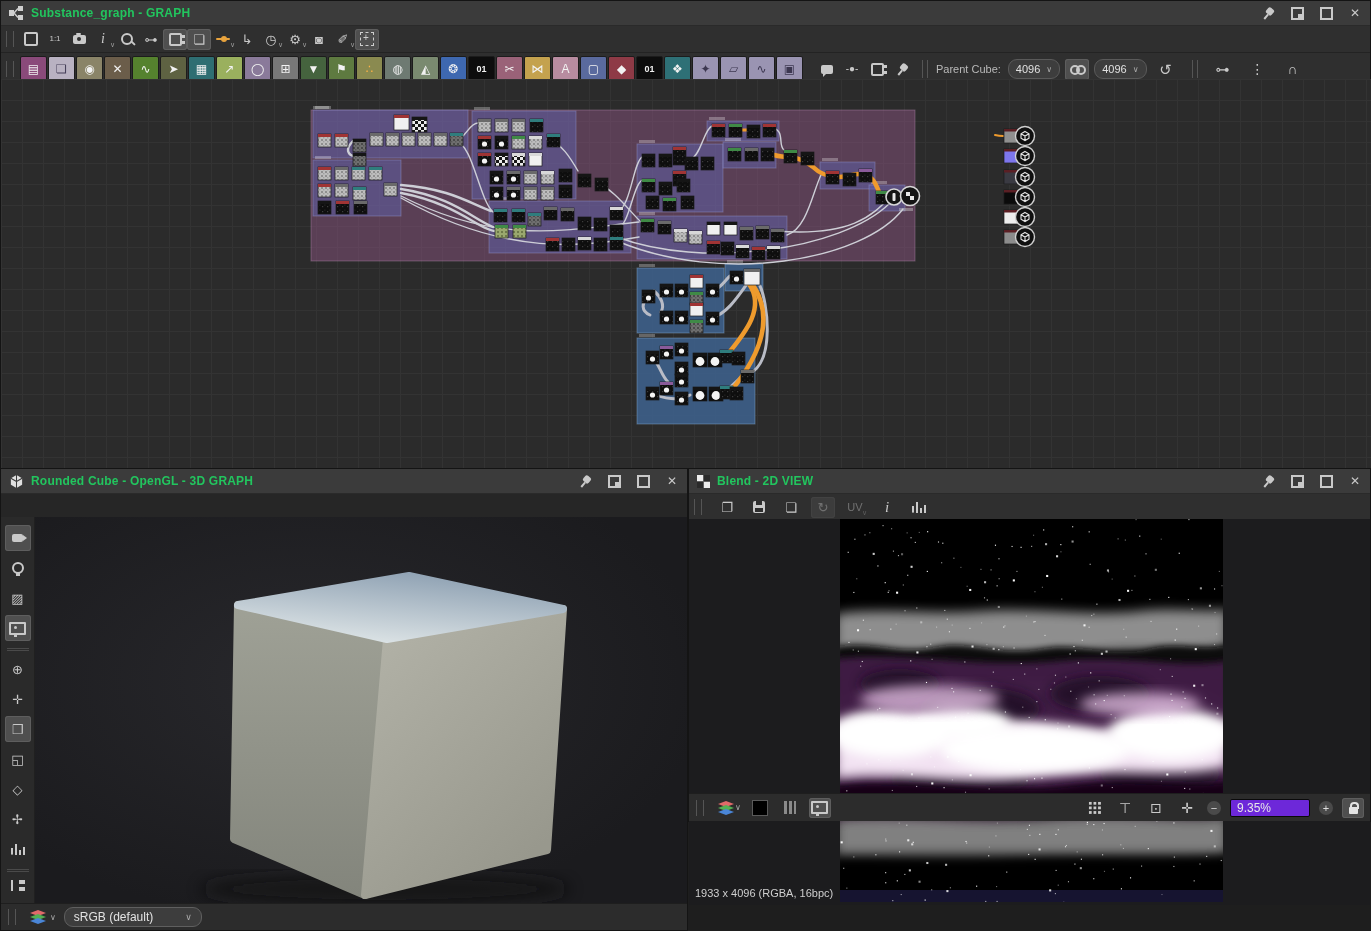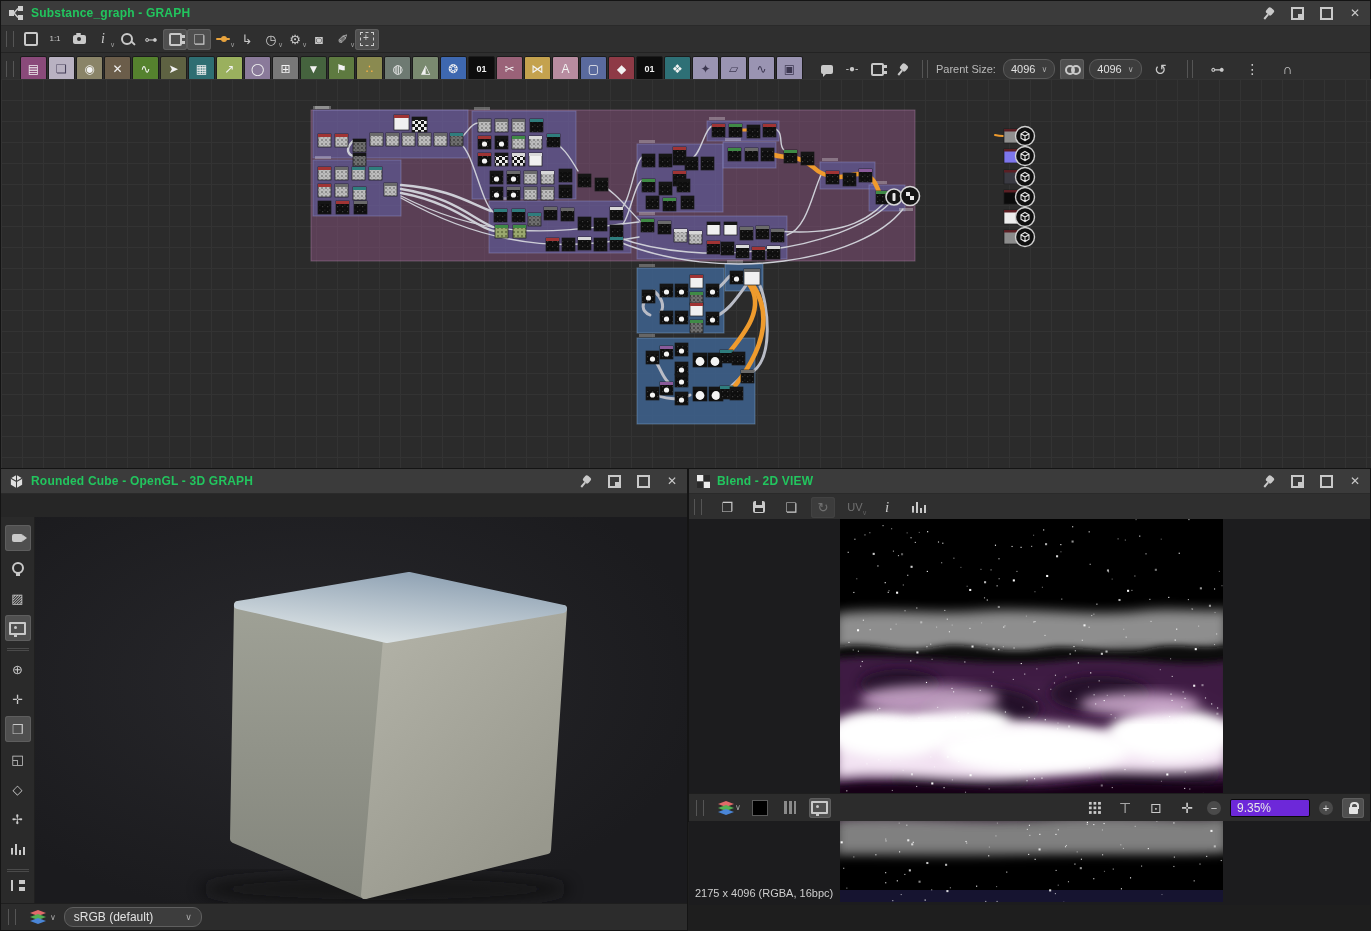--- a/index.html
+++ b/index.html
@@ -299,21 +299,21 @@
         <div class="tb-btn">
           <span class="ic" style="font-size: 10px;">-●-</span>
         </div>
         <div class="tb-btn">
           <span class="i-nodeglyph"></span>
         </div>
         <div class="tb-btn">
           <span class="i-pin"></span>
         </div>
         <div class="vsep"></div>
-        <span class="label" style="margin-right: 6px;">Parent Size:</span>
+        <span class="label" style="margin-right: 6px;">Parent Cube:</span>
         <div class="combo">
           <span>4096</span>
           <span class="cv">∨</span>
         </div>
         <div class="tb-btn active" style="margin: 0px 4px;">
           <span class="i-chain"></span>
         </div>
         <div class="combo">
           <span>4096</span>
           <span class="cv">∨</span>
@@ -1309,21 +1309,21 @@
               <rect x="329.02413040492684" y="197.01027463935316" width="1.1199999999999999" height="1.1199999999999999" fill="#fff" opacity="0.9327825122163631"></rect>
               <rect x="328.20868420158513" y="77.82439074991271" width="1.1199999999999999" height="1.1199999999999999" fill="#fff" opacity="0.9615279822610319"></rect>
               <rect x="158.5766920146998" y="59.16631718096323" width="1.1199999999999999" height="1.1199999999999999" fill="#fff" opacity="0.6041203704080544"></rect>
               <rect x="129.17033153865486" y="69.93106902227737" width="2.08" height="2.08" fill="#fff" opacity="0.9330061429762282"></rect>
               <rect x="13.255532611627132" y="337.37971676676534" width="1.1199999999999999" height="1.1199999999999999" fill="#fff" opacity="0.5449114455957897"></rect>
               <rect x="289.97101144772023" y="358.29423957760446" width="1.1199999999999999" height="1.1199999999999999" fill="#fff" opacity="0.9492799564031884"></rect>
               <rect x="67.23910533613525" y="320.2708111645188" width="2.08" height="2.08" fill="#fff" opacity="0.8211931590572931"></rect>
             </g>
           </svg>
       </div>
-      <span id="sizeinfo">2175 x 4096 (RGBA, 16bpc)</span>
+      <span id="sizeinfo">1933 x 4096 (RGBA, 16bpc)</span>
     </div>
     <div class="bottombar" style="height:27px;">
       <div class="grip"></div>
       <div id="b2l" style="display:flex;align-items:center;gap:8px;">
           <div style="display: flex; align-items: center;">
             <svg width="18" height="16" viewBox="0 0 18 16">
               <path d="M1,4 L9,1 L17,4 L9,7 Z" fill="#e06a6a"></path>
               <path d="M1,8 L9,5 L17,8 L9,11 Z" fill="#54b054"></path>
               <path d="M1,12 L9,9 L17,12 L9,15 Z" fill="#4a86d8"></path>
             </svg>

